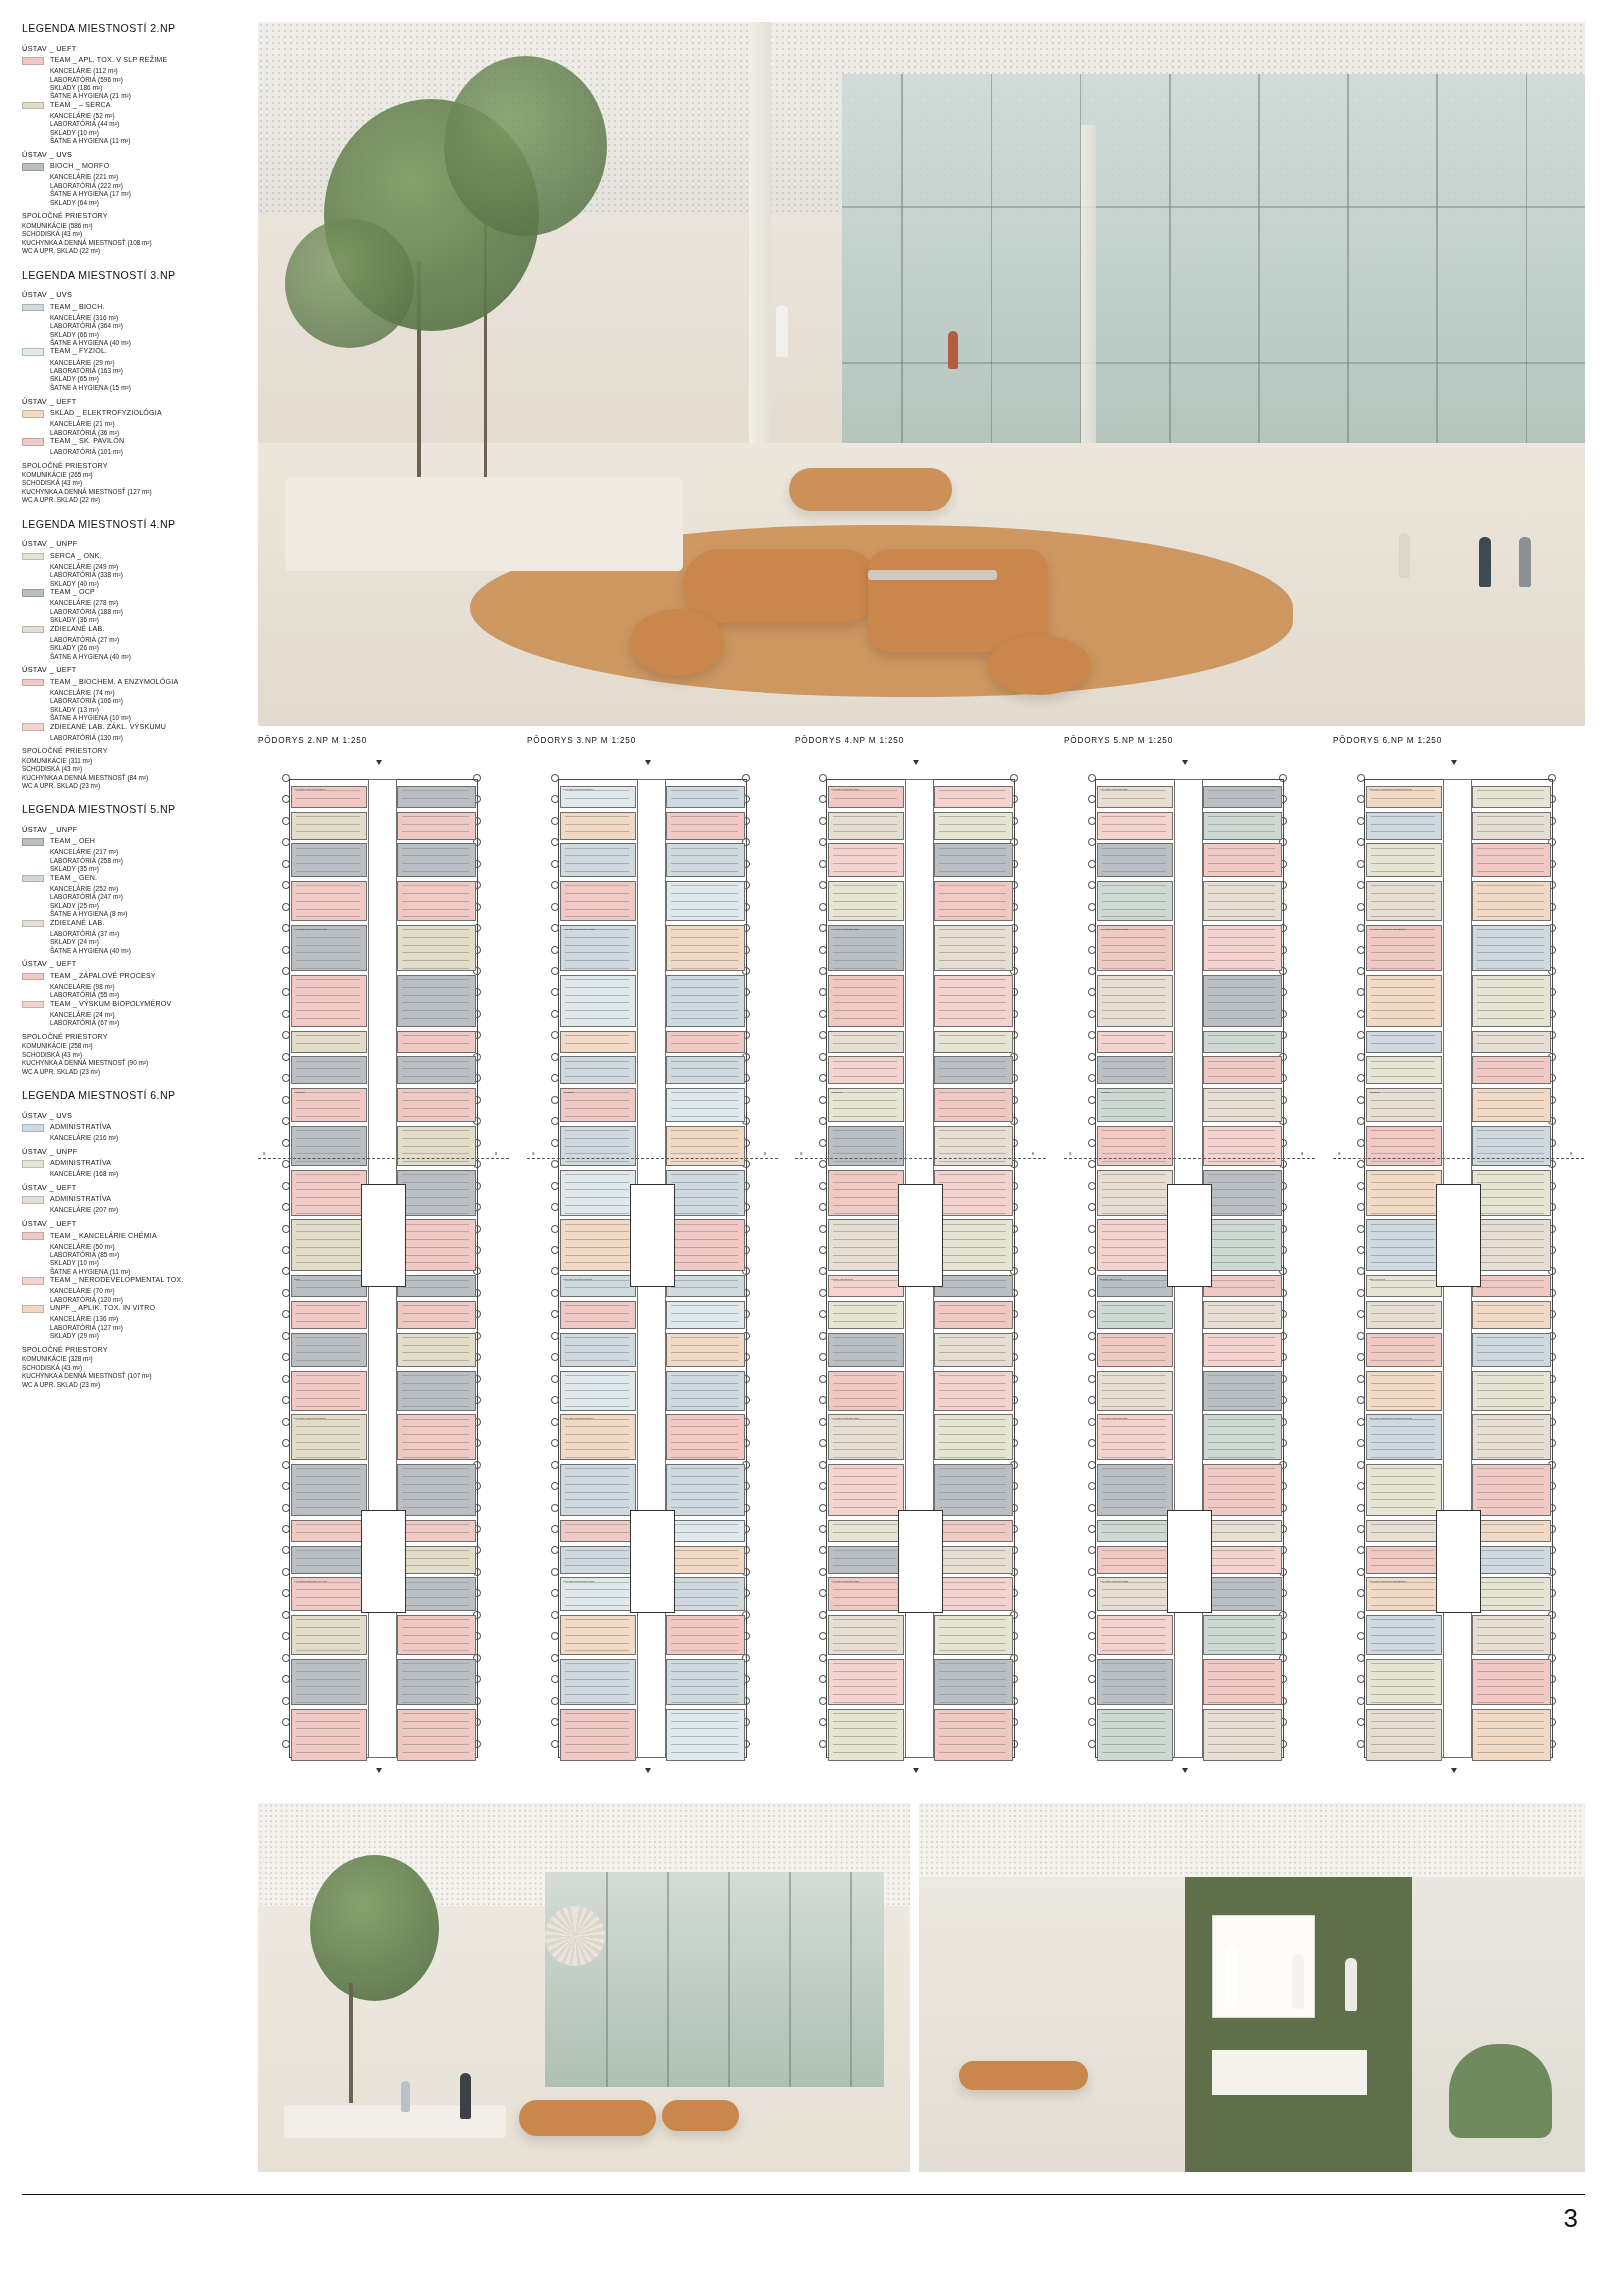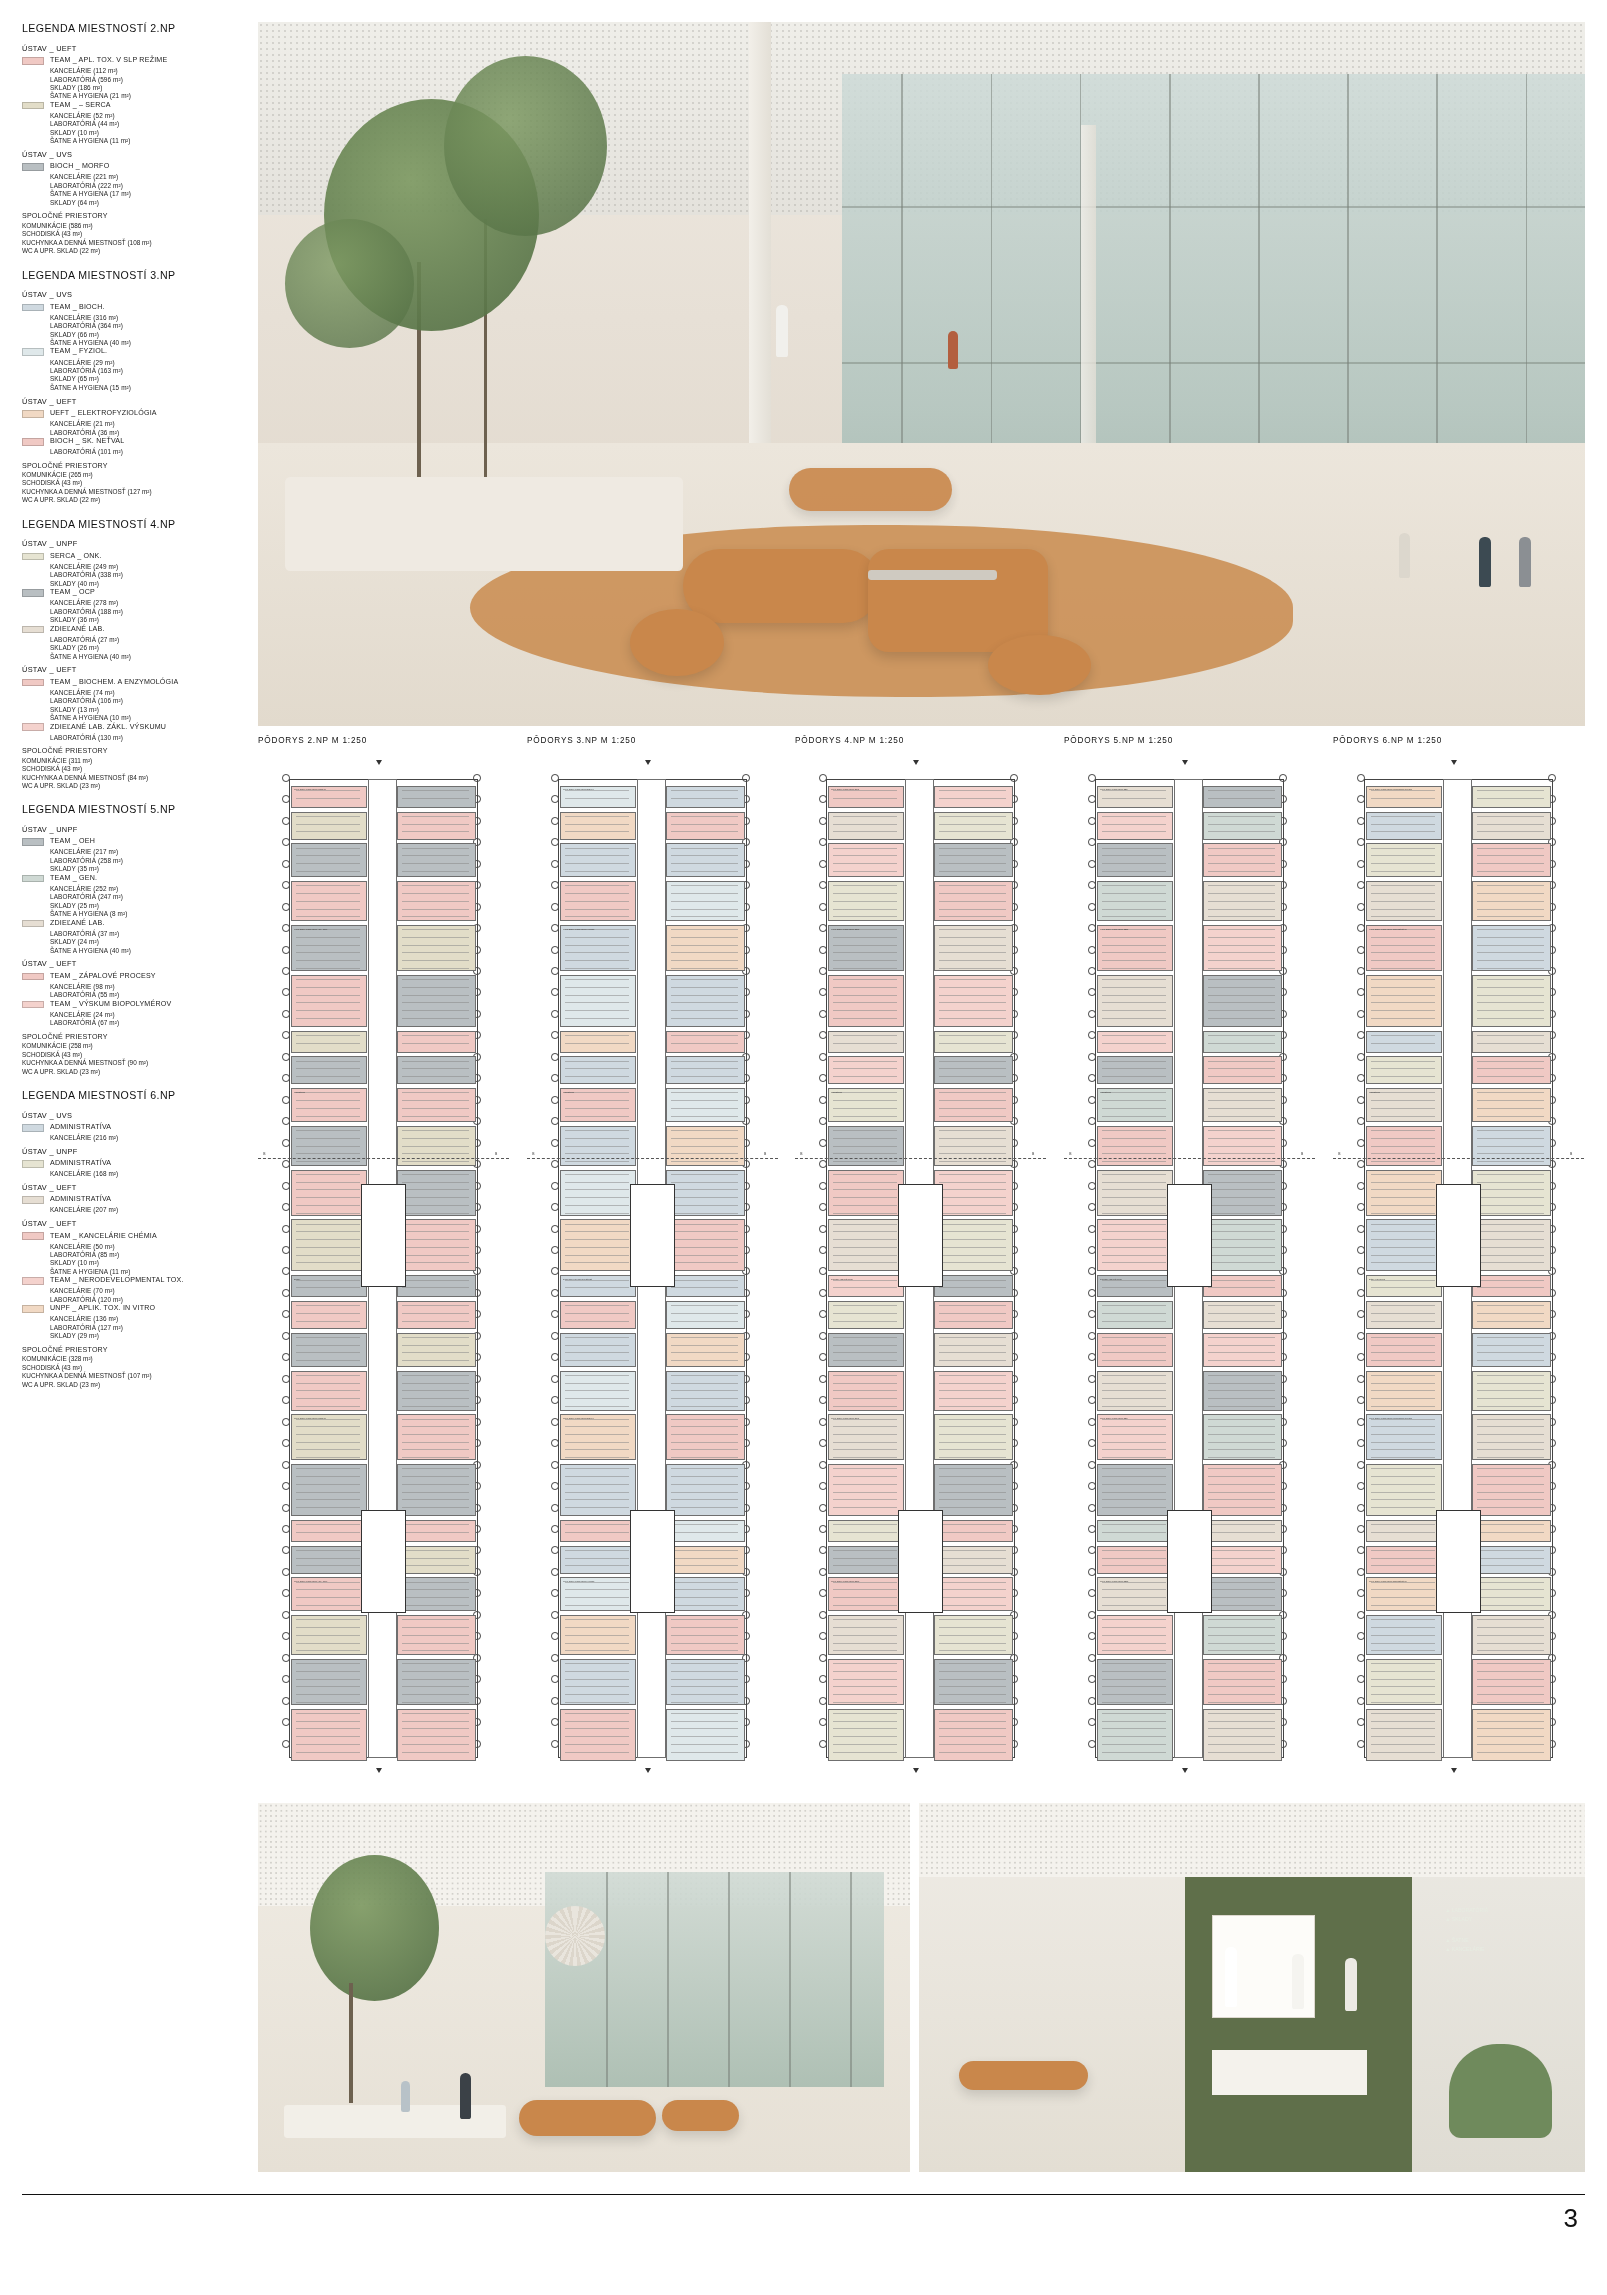--- a/index.html
+++ b/index.html
@@ -251,29 +251,29 @@
       </div>
       <div class="room-list">
         <div class="room">KANCELÁRIE (29 m²)</div>
         <div class="room">LABORATÓRIÁ (163 m²)</div>
         <div class="room">SKLADY (65 m²)</div>
         <div class="room">ŠATNE A HYGIENA (15 m²)</div>
       </div>
       <div class="group-head">ÚSTAV _ UEFT</div>
       <div class="sw-row">
         <span class="sw" style="background: rgb(241, 217, 196);"></span>
-        <span class="sw-txt team-name">UEFT _ ELEKTROFYZIOLÓGIA</span>
+        <span class="sw-txt team-name">SKLAD _ ELEKTROFYZIOLÓGIA</span>
       </div>
       <div class="room-list">
         <div class="room">KANCELÁRIE (21 m²)</div>
         <div class="room">LABORATÓRIÁ (36 m²)</div>
       </div>
       <div class="sw-row">
         <span class="sw" style="background: rgb(240, 201, 196);"></span>
-        <span class="sw-txt team-name">BIOCH _ SK. NEŤVAL</span>
+        <span class="sw-txt team-name">TEAM _ SK. PAVILÓN</span>
       </div>
       <div class="room-list">
         <div class="room">LABORATÓRIÁ (101 m²)</div>
       </div>
       <div class="common-head">SPOLOČNÉ PRIESTORY</div>
       <div class="common-line">KOMUNIKÁCIE (265 m²)</div>
       <div class="common-line">SCHODISKÁ (43 m²)</div>
       <div class="common-line">KUCHYNKA A DENNÁ MIESTNOSŤ (127 m²)</div>
       <div class="common-line">WC A UPR. SKLAD (22 m²)</div>
       <div class="legend-title spaced">LEGENDA MIESTNOSTÍ 4.NP</div>

